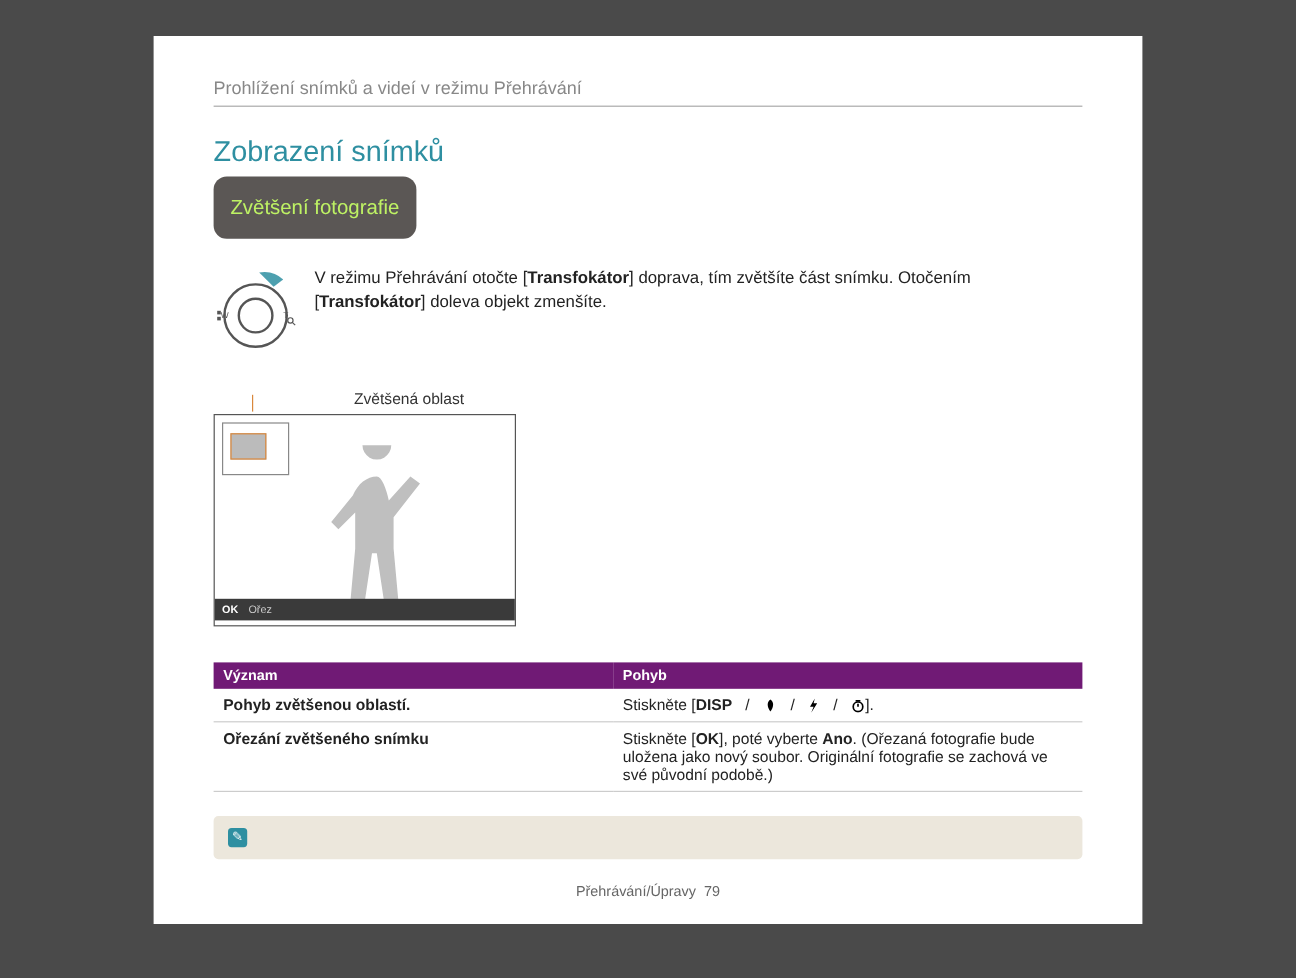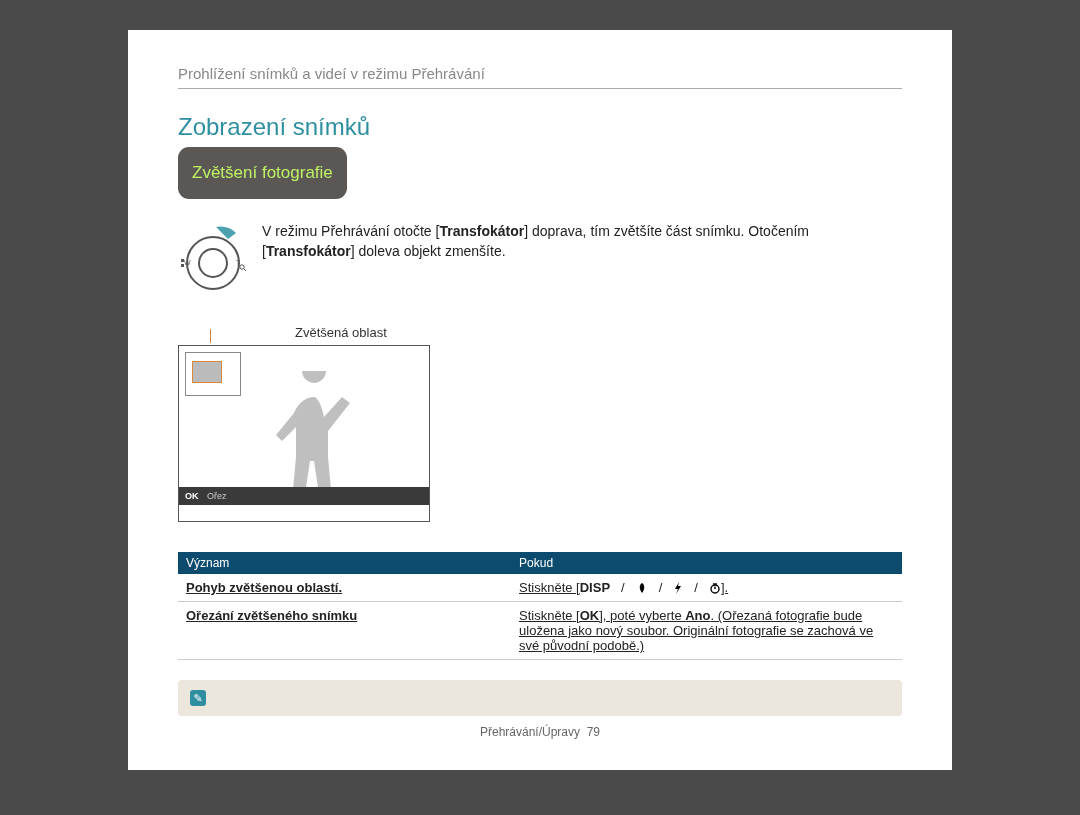--- a/index.html
+++ b/index.html
@@ -111,21 +111,21 @@
   }
   .silhouette {
     position: absolute;
     bottom: 20px;
     left: 90px;
     width: 95px;
     height: 130px;
   }
   .screen-footer {
     position: absolute;
-    bottom: 16px;
+    bottom: 4px;
     left: 0;
     right: 0;
     height: 18px;
     background: #3a3a3a;
     color: #ccc;
     font-size: 9px;
     line-height: 18px;
     padding-left: 6px;
   }
   .screen-ok {
@@ -133,33 +133,32 @@
     font-weight: bold;
     margin-right: 6px;
   }
   
   .tbl {
     width: 100%;
     border-collapse: collapse;
     font-size: 13px;
   }
   .tbl th {
-    background: #0c4a6e;
+    background: #701a75;
     color: #fff;
     text-align: left;
     padding: 4px 8px;
-    font-weight: normal;
+    font-weight: bold;
     font-size: 12px;
   }
   .tbl td {
     border-bottom: 1px solid #ccc;
     padding: 6px 8px;
     vertical-align: top;
     color: #222;
-    text-decoration: underline;
   }
   .tbl td.term {
     font-weight: bold;
     width: 46%;
   }
   .inline-block {
     display: inline-flex;
     align-items: center;
     gap: 11px;
   }
@@ -180,21 +179,21 @@
     border-radius: 3px;
     background: #2e8fa1;
     color: #fff;
     text-align: center;
     font-size: 11px;
     line-height: 16px;
     flex-shrink: 0;
   }
   .page-footer {
     position: absolute;
-    bottom: 31px;
+    bottom: 20px;
     left: 0;
     right: 0;
     text-align: center;
     font-size: 12px;
     color: #666;
   }
 </style>
 </head>
 <body>
 
@@ -250,21 +249,21 @@
           <span>Ořez</span>
         </div>
       </div>
     </div>
 
     <div class="col-right">
       <table class="tbl">
         <thead>
           <tr>
             <th>Význam</th>
-            <th>Pokud</th>
+            <th>Pohyb</th>
           </tr>
         </thead>
         <tbody>
           <tr>
             <td class="term">Pohyb zvětšenou oblastí.</td>
             <td>
               <span>Stiskněte [</span><span class="inline-block">
                   <b>DISP</b>
                   <span>/</span>
                   <svg width="12" height="12" viewBox="0 0 12 12">

